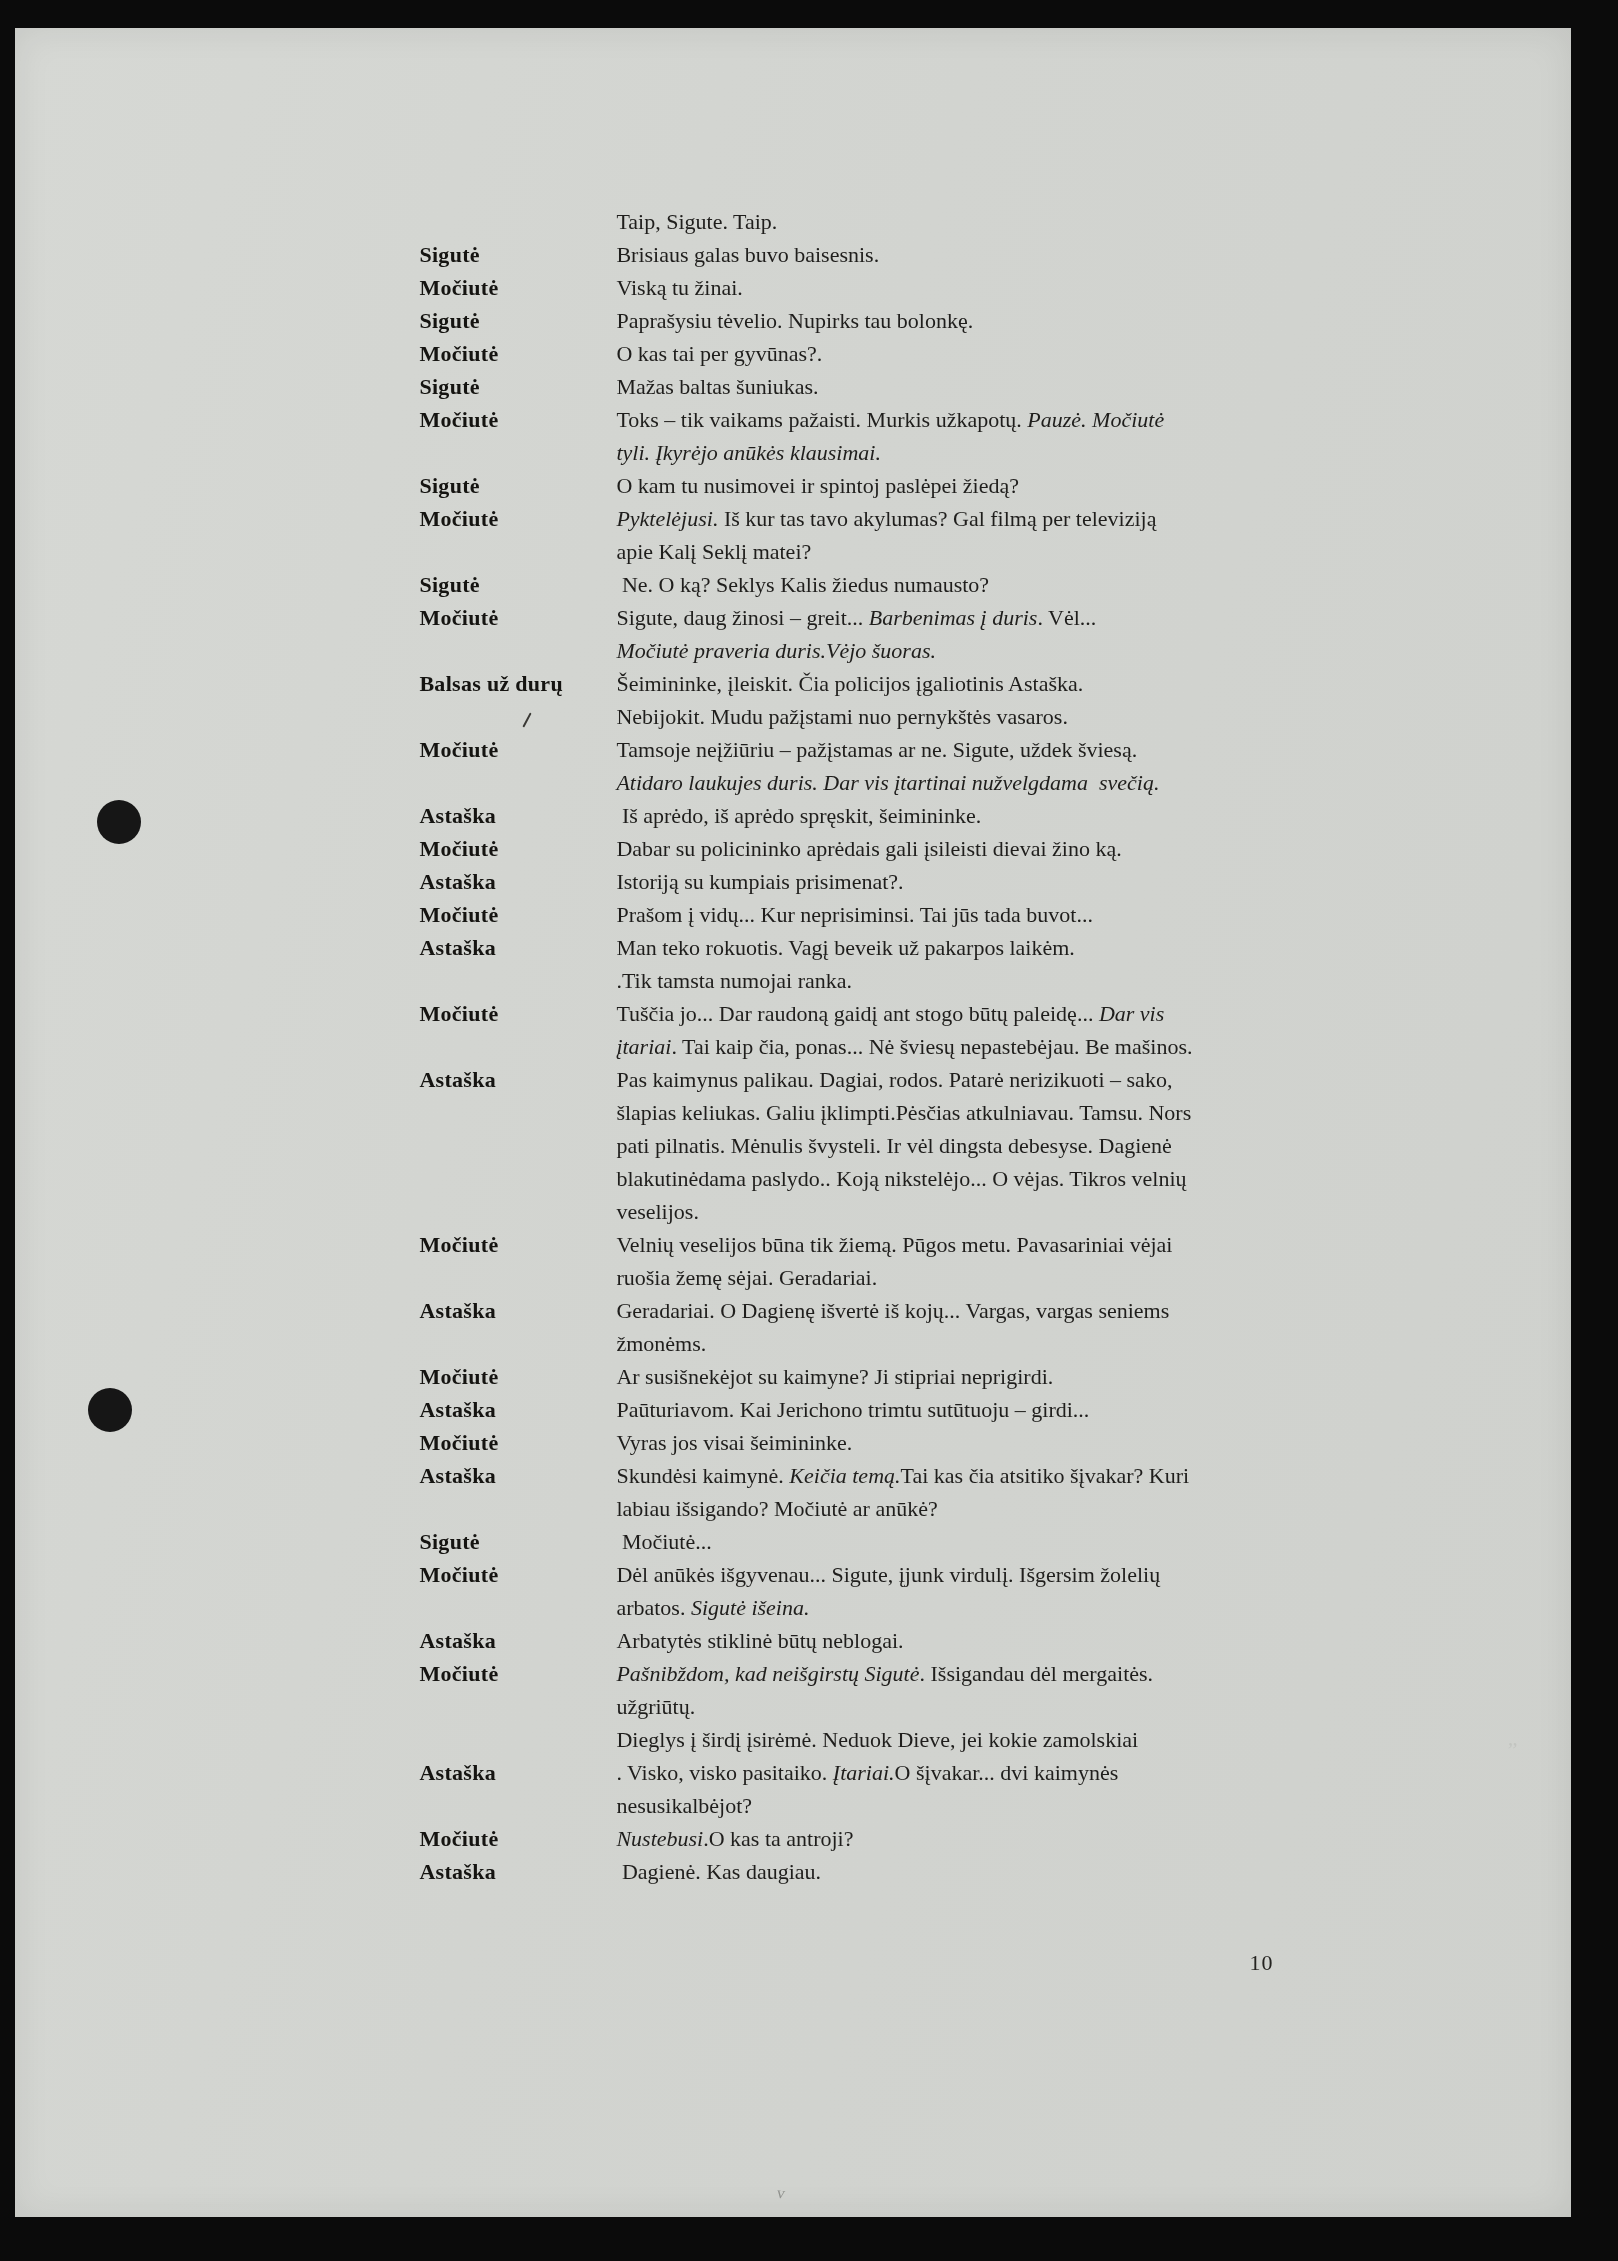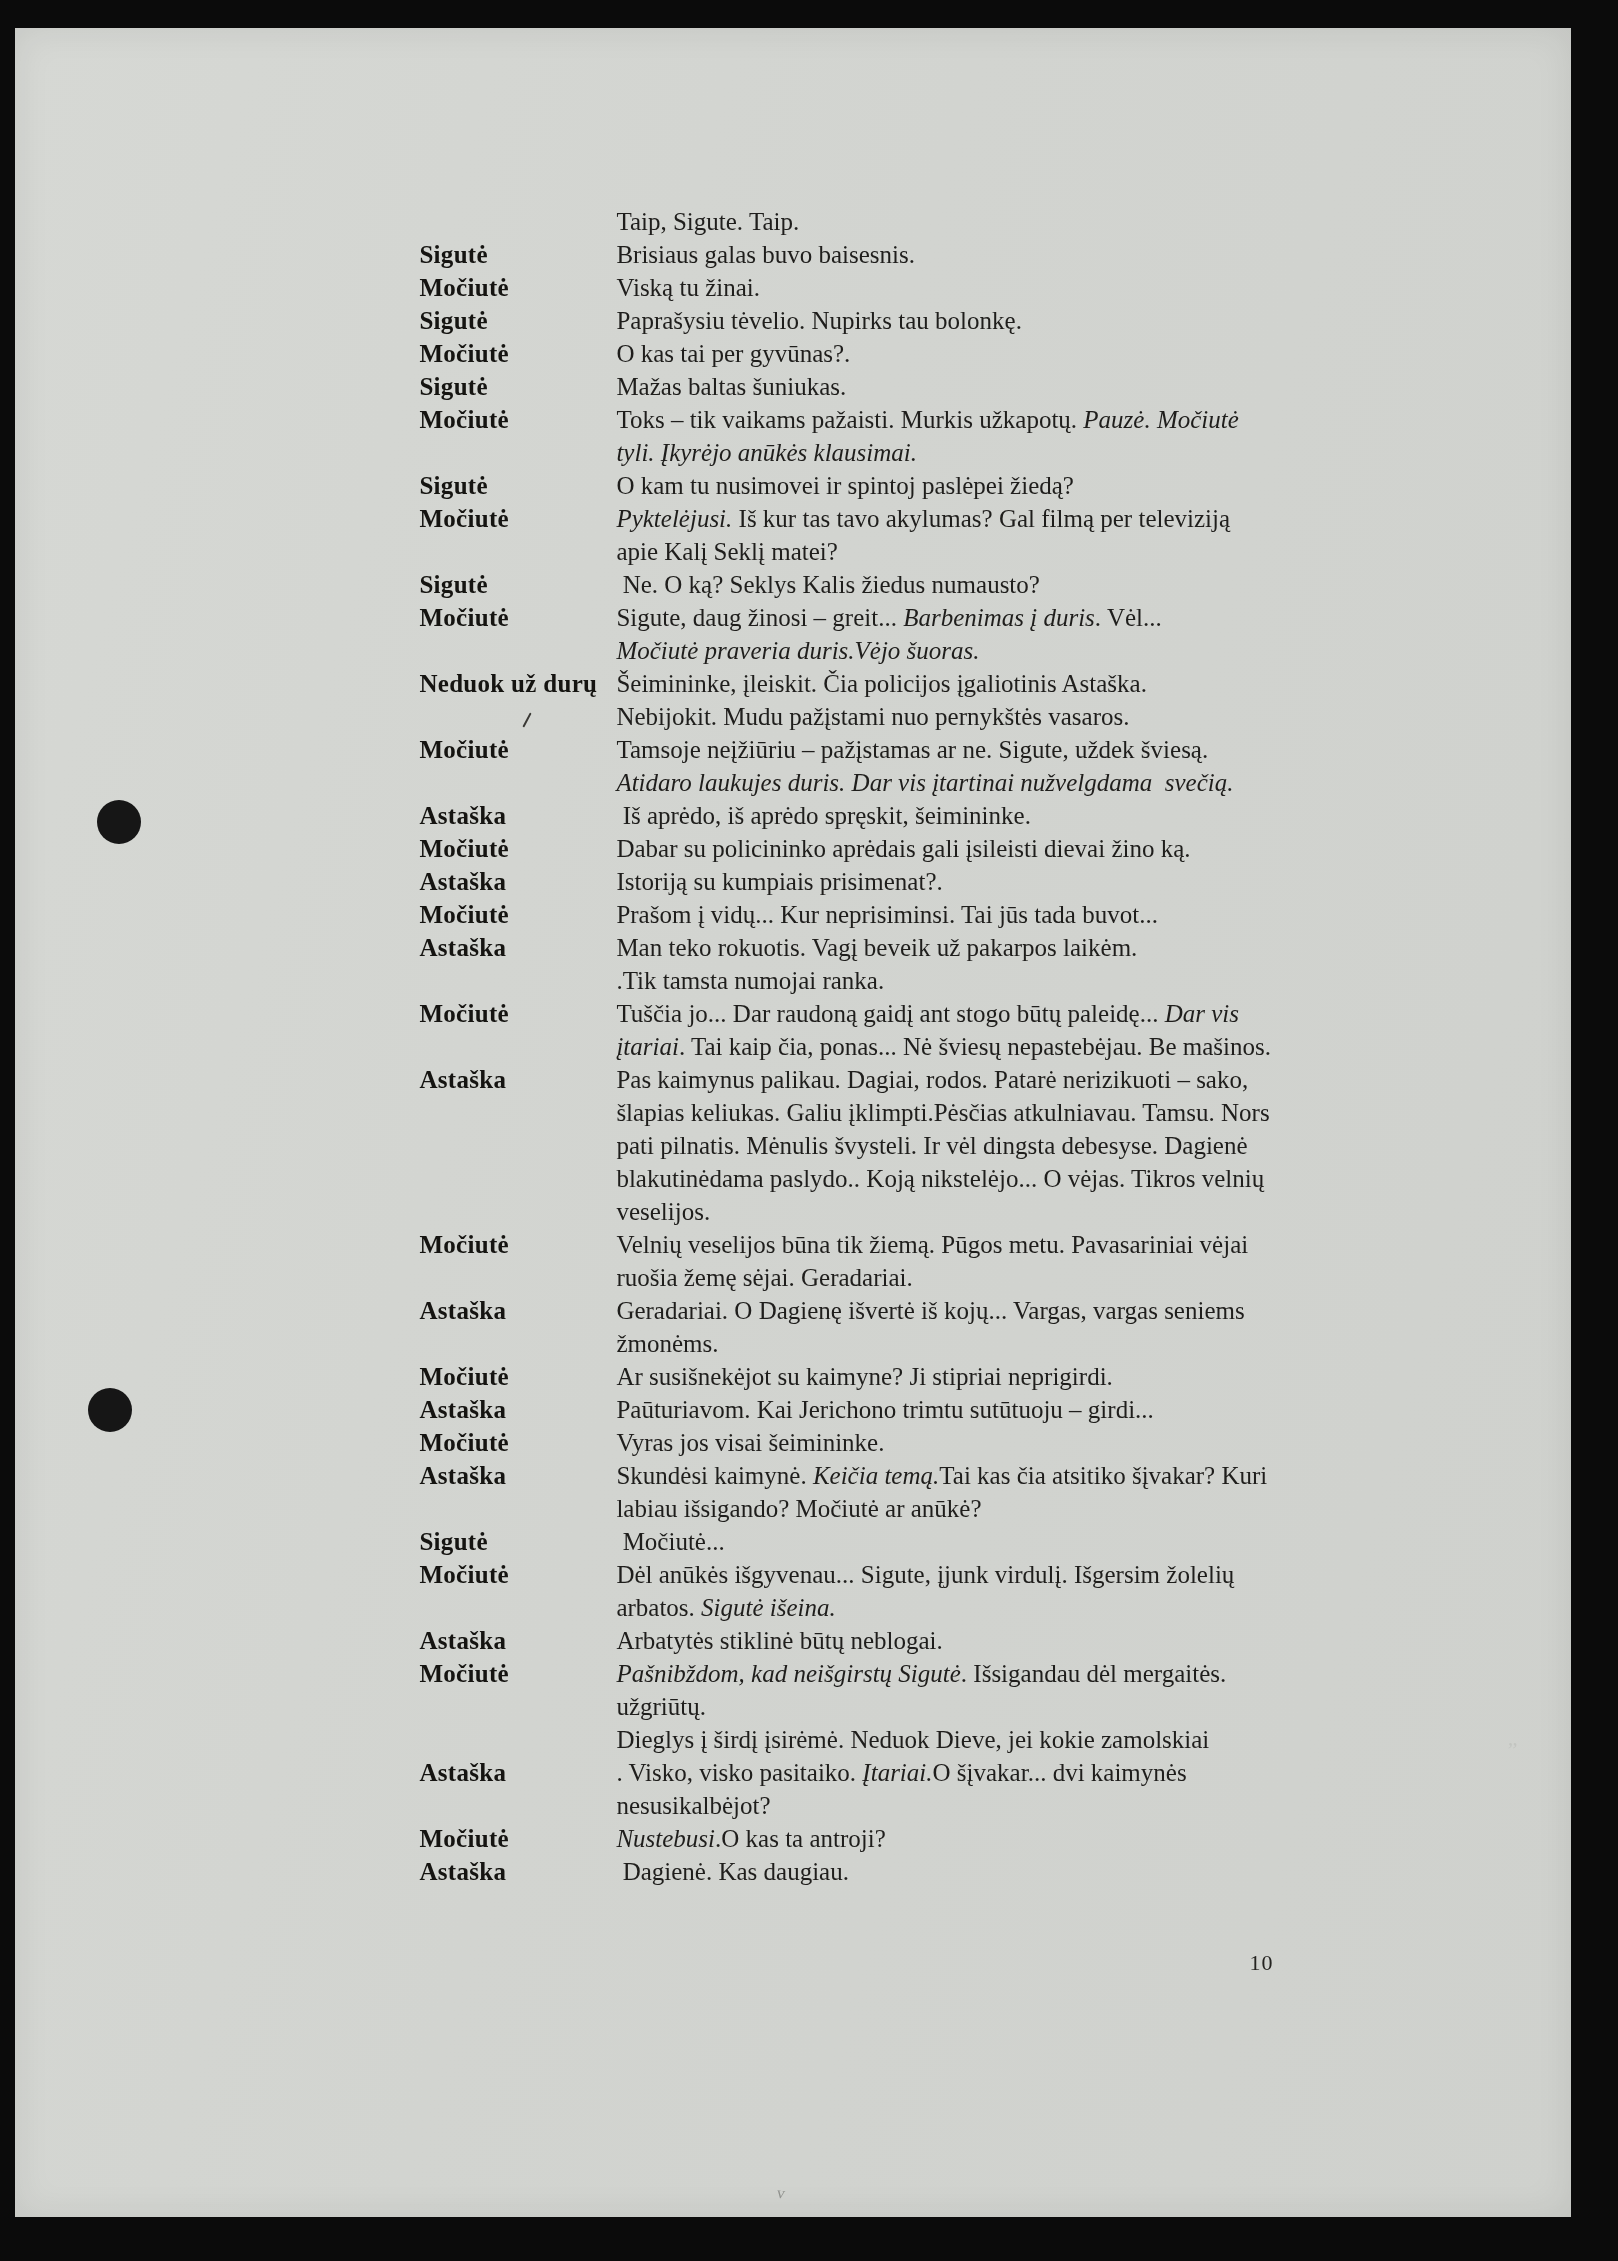--- a/index.html
+++ b/index.html
@@ -15,21 +15,21 @@
     left:15.4px;top:28px;
     width:1556px;height:2189px;
     background:linear-gradient(105deg,#d6d8d4 0%,#d2d4d0 45%,#cfd1cd 100%);
     box-shadow:inset 0 0 37px rgba(0,0,0,0.08);
   }
   .script-body{
     position:absolute;
     left:404px;top:177px;
     width:1074px;
     color:#1f1e1c;
-    font-size:25px;
+    font-size:22px;
     line-height:33px;
   }
   .row{display:grid;grid-template-columns:197px 1fr;}
   .speaker{
     font-weight:bold;
     color:#151411;
     white-space:pre;
     letter-spacing:0.3px;
   }
   .text{white-space:pre-wrap;}
@@ -121,21 +121,21 @@
       </div>
       <div class="row">
         <div class="speaker">Sigutė</div>
         <div class="text"><div class="line"><span> Ne. O ką? Seklys Kalis žiedus numausto?</span></div></div>
       </div>
       <div class="row">
         <div class="speaker">Močiutė</div>
         <div class="text"><div class="line"><span>Sigute, daug žinosi – greit... </span><span class="it">Barbenimas į duris</span><span>. Vėl...</span></div><div class="line"><span class="it">Močiutė praveria duris.Vėjo šuoras.</span></div></div>
       </div>
       <div class="row">
-        <div class="speaker">Neduok už durų</div>
+        <div class="speaker">Balsas už durų</div>
         <div class="text"><div class="line"><span>Šeimininke, įleiskit. Čia policijos įgaliotinis Astaška.</span></div><div class="line"><span>Nebijokit. Mudu pažįstami nuo pernykštės vasaros.</span></div></div>
       </div>
       <div class="row">
         <div class="speaker">Močiutė</div>
         <div class="text"><div class="line"><span>Tamsoje neįžiūriu – pažįstamas ar ne. Sigute, uždek šviesą.</span></div><div class="line"><span class="it">Atidaro laukujes duris. Dar vis įtartinai nužvelgdama  svečią.</span></div></div>
       </div>
       <div class="row">
         <div class="speaker">Astaška</div>
         <div class="text"><div class="line"><span> Iš aprėdo, iš aprėdo spręskit, šeimininke.</span></div></div>
       </div>

